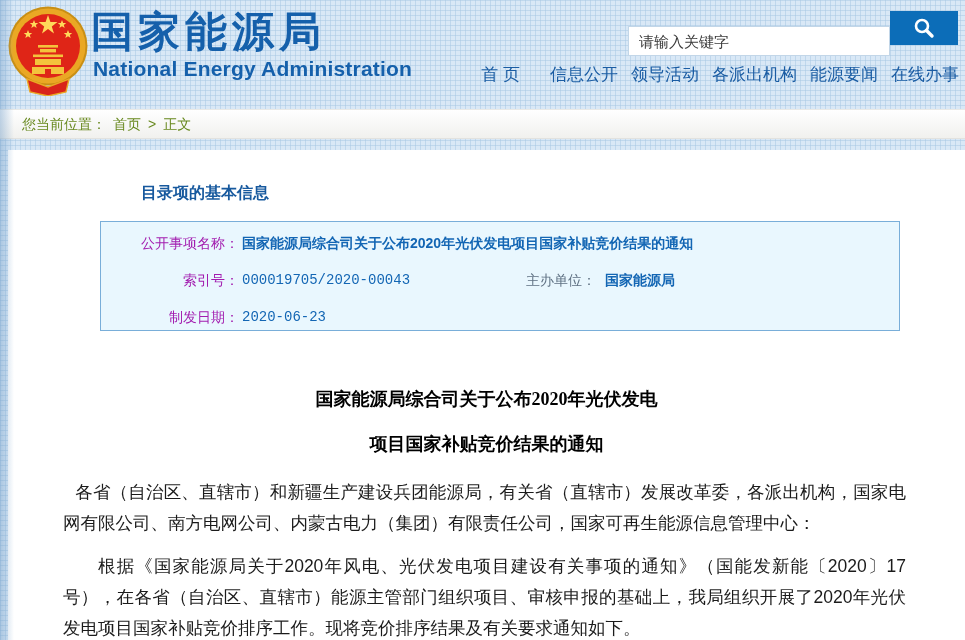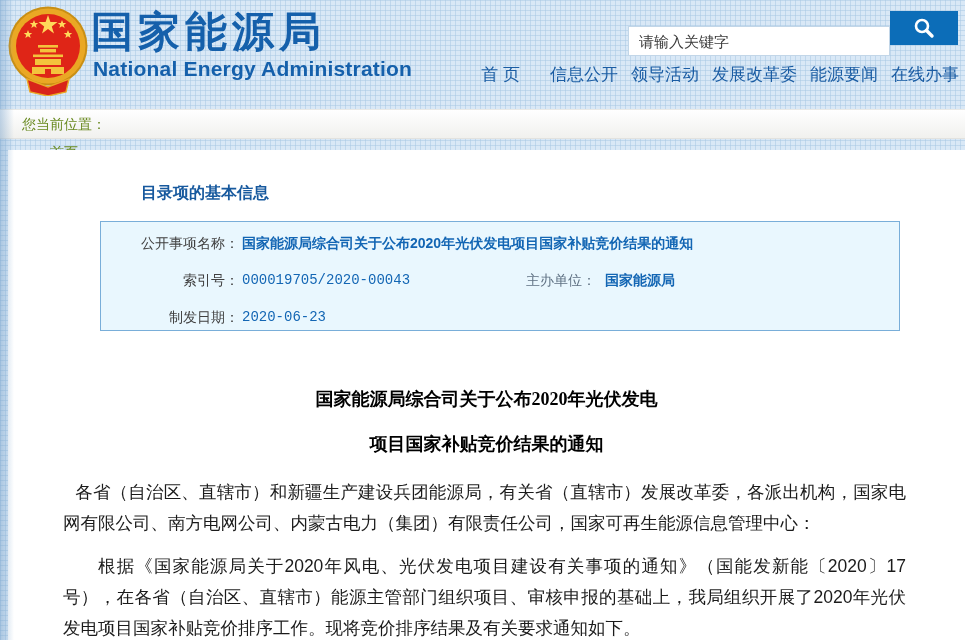--- a/index.html
+++ b/index.html
@@ -49,38 +49,38 @@
   .main-nav .nav-item{ cursor:pointer; }
   .main-nav .nav-item:first-child{ margin-right:17px; }
   
   .breadcrumb-bar{
     position:absolute; left:0; top:109px; width:965px; height:30px;
     background:linear-gradient(#ffffff, #f1f1ee);
     border-top:1px solid #e9e9e6; border-bottom:1px solid #e2e2df;
   }
   .breadcrumb{
     position:absolute; left:22px; top:0; height:28px; line-height:28px;
-    font-size:14px; color:#68891f; display:flex; align-items:center;flex-direction:column;
+    font-size:14px; color:#68891f; display:flex; gap:7px; align-items:center;
   }
   .breadcrumb a{ color:#68891f; text-decoration:none; cursor:pointer; }
   
   .panel{
     position:absolute; left:8px; top:150px; width:957px; height:500px;
     background:#ffffff;
   }
   .section-title{
     position:absolute; left:97px; top:33px;
     font-size:16px; font-weight:bold; color:#17599e;margin-left:36px;
   }
   .infobox{
     position:absolute; left:92px; top:71px; width:800px; height:110px;
     background:#e9f7fe; border:1px solid #79aed9;
   }
   .inforow{ position:absolute; left:0; width:100%; height:24px; line-height:24px; font-size:14px; display:flex; }
-  .inforow .lbl{ width:138px; text-align:right; color:#404040; flex:none; }
+  .inforow .lbl{ width:138px; text-align:right; color:#a21caf; flex:none; }
   .inforow .val{ margin-left:3px; color:#1366b4; }
   .val-strong{ font-weight:bold; }
   .val-mono{ font-family:"Liberation Mono", monospace; color:#2e7ec5; letter-spacing:0; }
   .row1{ top:9px; } .row2{ top:46px;align-items:flex-end; } .row3{ top:83px; }
   .pair2{ position:absolute; left:425px; top:0; display:flex; height:24px; line-height:24px; }
   .pair2 .lbl2{ color:#5f7183; }
   .pair2 .val2{ margin-left:9px; color:#1366b4; font-weight:bold; }
   .article-title{
     position:absolute; left:0; top:227px; width:100%;
     text-align:center; font-family:Liberation Serif, serif;
@@ -126,21 +126,21 @@
     <svg width="24" height="24" viewBox="0 0 24 24" aria-hidden="true">
       <circle cx="10" cy="10" r="6" fill="none" stroke="#ffffff" stroke-width="2.6"></circle>
       <line x1="14.5" y1="14.5" x2="20" y2="20" stroke="#ffffff" stroke-width="3.4" stroke-linecap="round"></line>
     </svg>
   </button>
 
   <div class="main-nav">
     <span class="nav-item">首 页</span>
     <span class="nav-item">信息公开</span>
     <span class="nav-item">领导活动</span>
-    <span class="nav-item">发展改革委</span>
+    <span class="nav-item">各派出机构</span>
     <span class="nav-item">能源要闻</span>
     <span class="nav-item">在线办事</span>
   </div>
 </div>
 
 <div class="breadcrumb-bar">
   <div class="breadcrumb">
     <span>您当前位置：</span>
     <a>首页</a>
     <span>&gt;</span>

